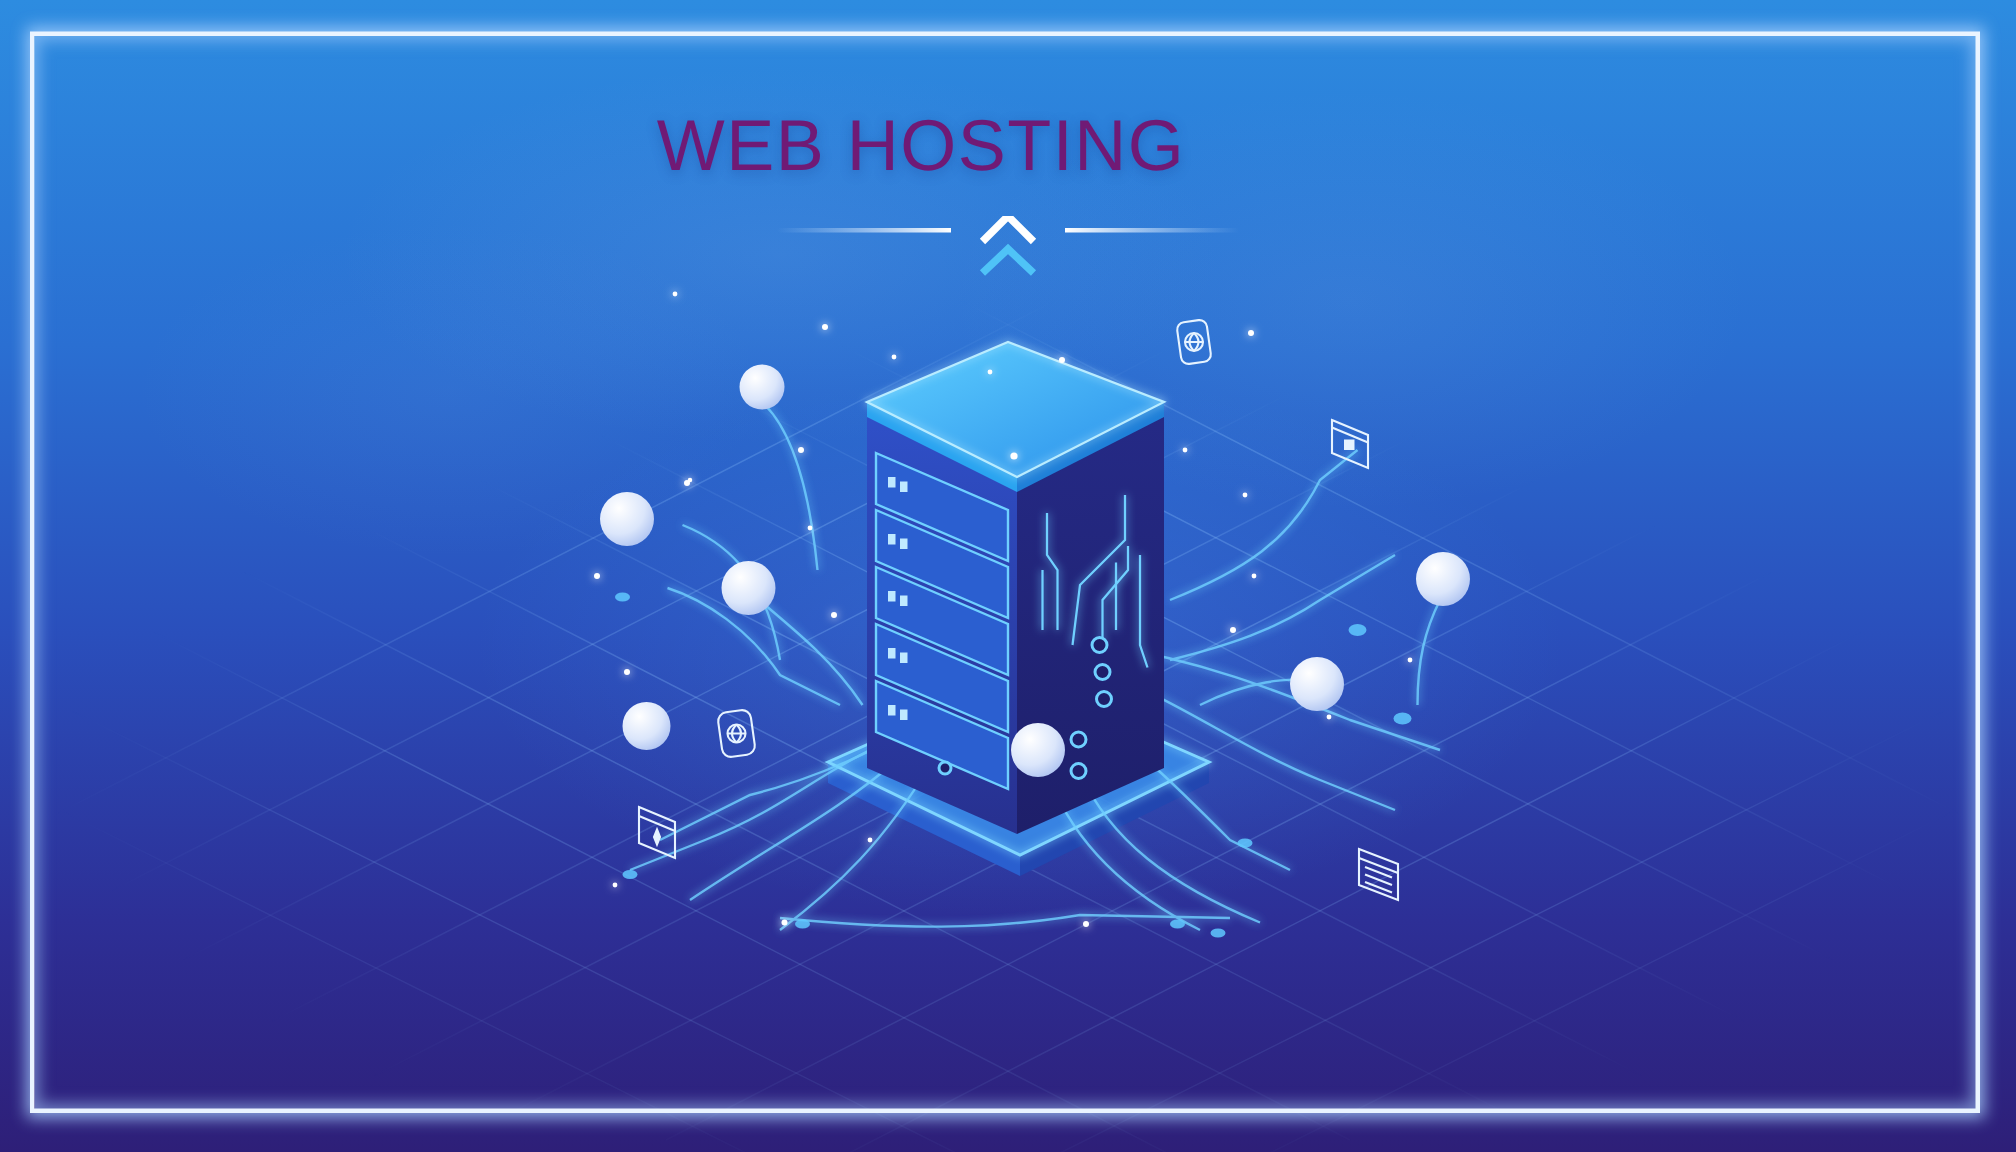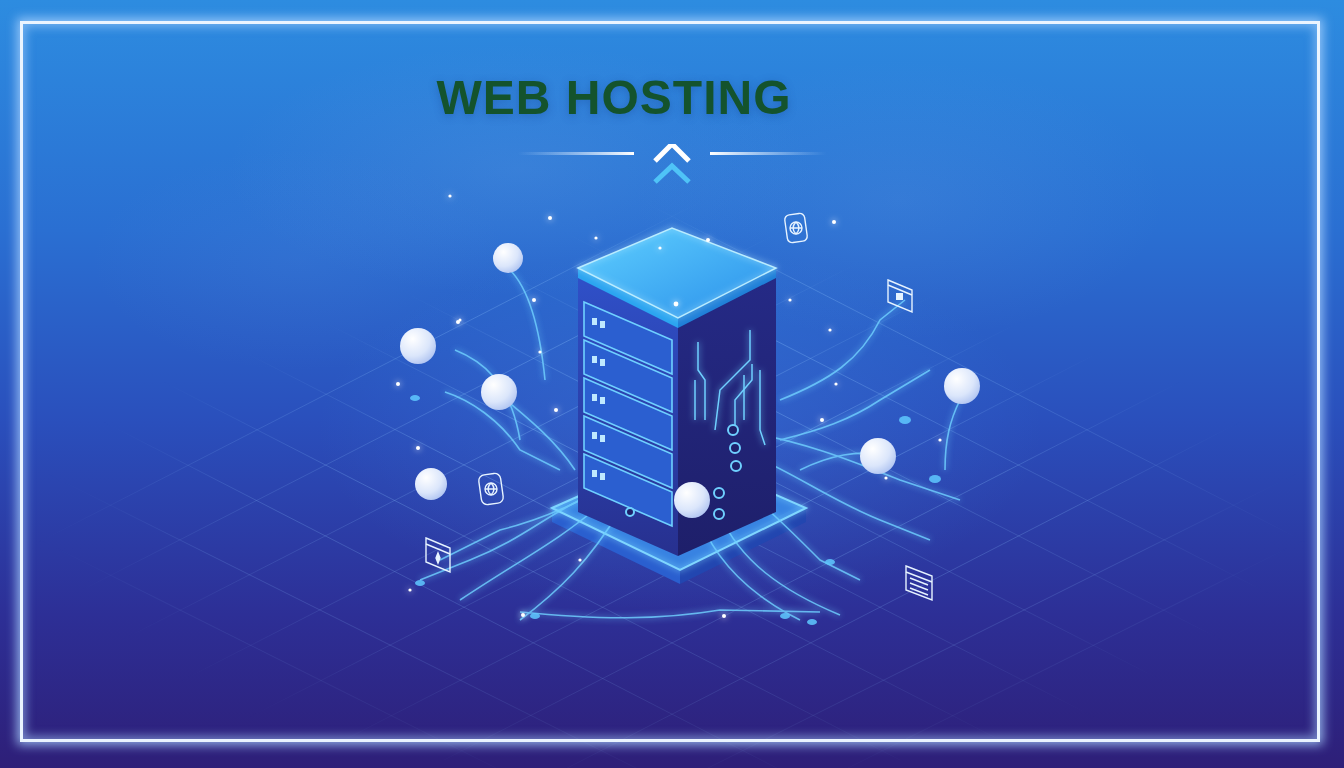--- a/index.html
+++ b/index.html
@@ -16,21 +16,21 @@
       radial-gradient(ellipse 300px 160px at 300px 260px, rgba(110,160,230,0.10), transparent 70%),
       radial-gradient(ellipse 520px 260px at 680px 430px, rgba(80,170,255,0.22), transparent 70%);
   }
   .frame {
     position: absolute; left: 20px; top: 21px; width: 1300px; height: 721px;
     border: 3px solid #eaf4ff; box-sizing: border-box;
     box-shadow: 0 0 10px 3px rgba(170,210,255,0.8), inset 0 0 10px 3px rgba(170,210,255,0.55);
   }
   .title {
     position: absolute; left: 0; width: 1228px; top: 70px; text-align: center;
-    color: #14532d; font-weight: 700; font-size: 48px; letter-spacing: 1px;
+    color: #701a75; font-weight: 400; font-size: 48px; letter-spacing: 1px;
     text-shadow: 0 2px 8px rgba(20,60,140,0.35);
   }
   .divider { position: absolute; top: 144px; left: 0; width: 1344px; height: 44px; }
   .art { position: absolute; left: 0; top: 0; }
 </style>
 </head>
 <body>
 
 <div class="haze"></div>
 

